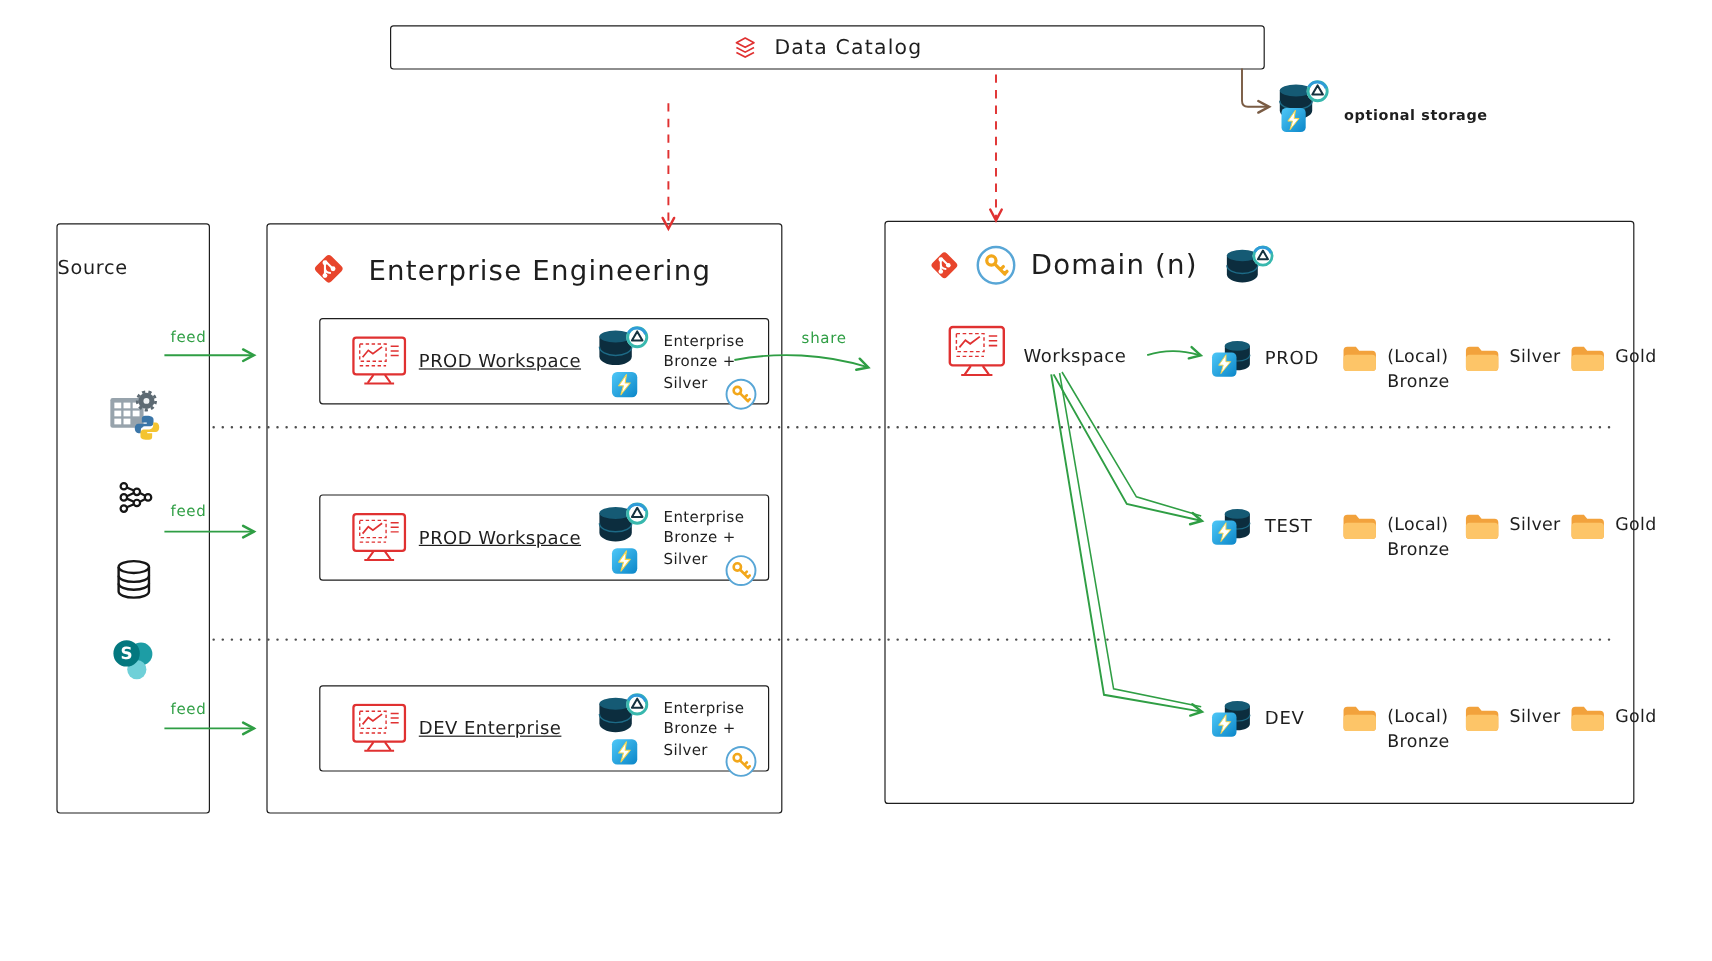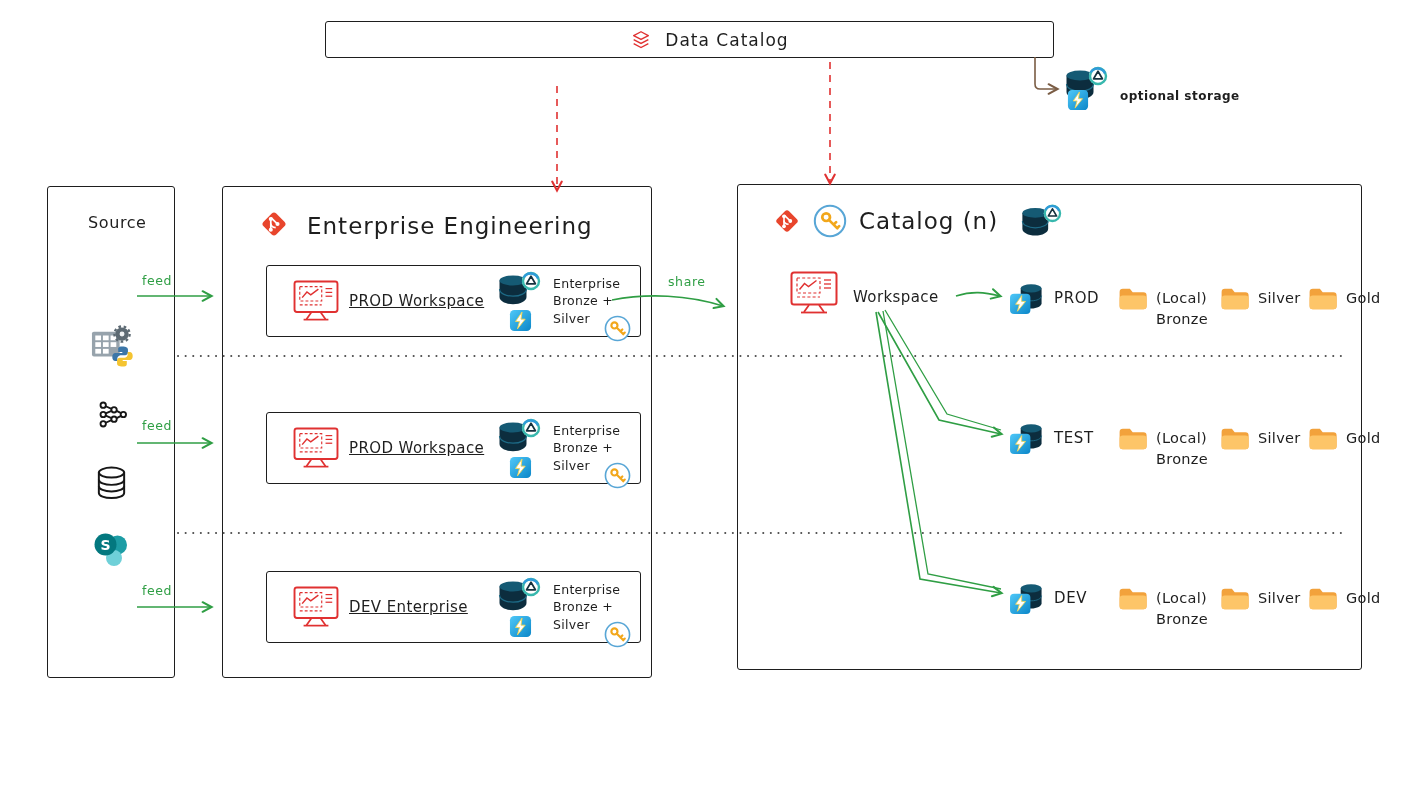--- a/index.html
+++ b/index.html
@@ -1,21 +1,21 @@
 <!DOCTYPE html>
 <html style="--ink: #1e1e1e; --red: #e03131; --green: #2f9e44; --folder-yellow: #f2a23c; --bolt-blue: #1da9e8; --lake-navy: #0c2d3e; --key-gold: #f2a71b; --connector-brown: #7a5c44;"><head>
 <meta charset="utf-8">
 <style>
   * { margin:0; padding:0; box-sizing:border-box; }
   html,body { background:#ffffff; }
   .canvas {
     position:relative; width:1427px; height:801px; background:#fff;
     color:var(--ink,#1e1e1e); font-family:"DejaVu Sans", sans-serif; overflow:hidden;
   }
-  .box { position:absolute; border:1.7px solid #1e1e1e; border-radius:3px; background:transparent;padding-left:40px; }
+  .box { position:absolute; border:1.7px solid #1e1e1e; border-radius:3px; background:transparent; }
 
   
   .catalog-box { left:325px; top:21px; width:729px; height:37px;
     display:flex; align-items:center; justify-content:center; gap:13px;
     font-size:17px; letter-spacing:1px; }
   .catalog-box svg { width:22px; height:22px; }
 
   
   .opt-storage { position:absolute; left:1064px; top:62px; display:flex; gap:10px; }
   .opt-stack { position:relative; width:46px; height:52px; }
@@ -325,21 +325,21 @@
   </div>
 
   <div class="box dom-box">
     <div class="dom-header">
       <svg class="dom-git">
           <use href="#sym-git"></use>
         </svg>
       <svg class="dom-key">
           <use href="#sym-key"></use>
         </svg>
-      <span class="dom-title">Catalog (n)</span>
+      <span class="dom-title">Domain (n)</span>
       <svg class="dom-lake">
           <use href="#sym-lake"></use>
         </svg>
     </div>
 
     <svg class="dom-monitor">
         <use href="#sym-monitor"></use>
       </svg>
     <span class="dom-ws-label">Workspace</span>
 

